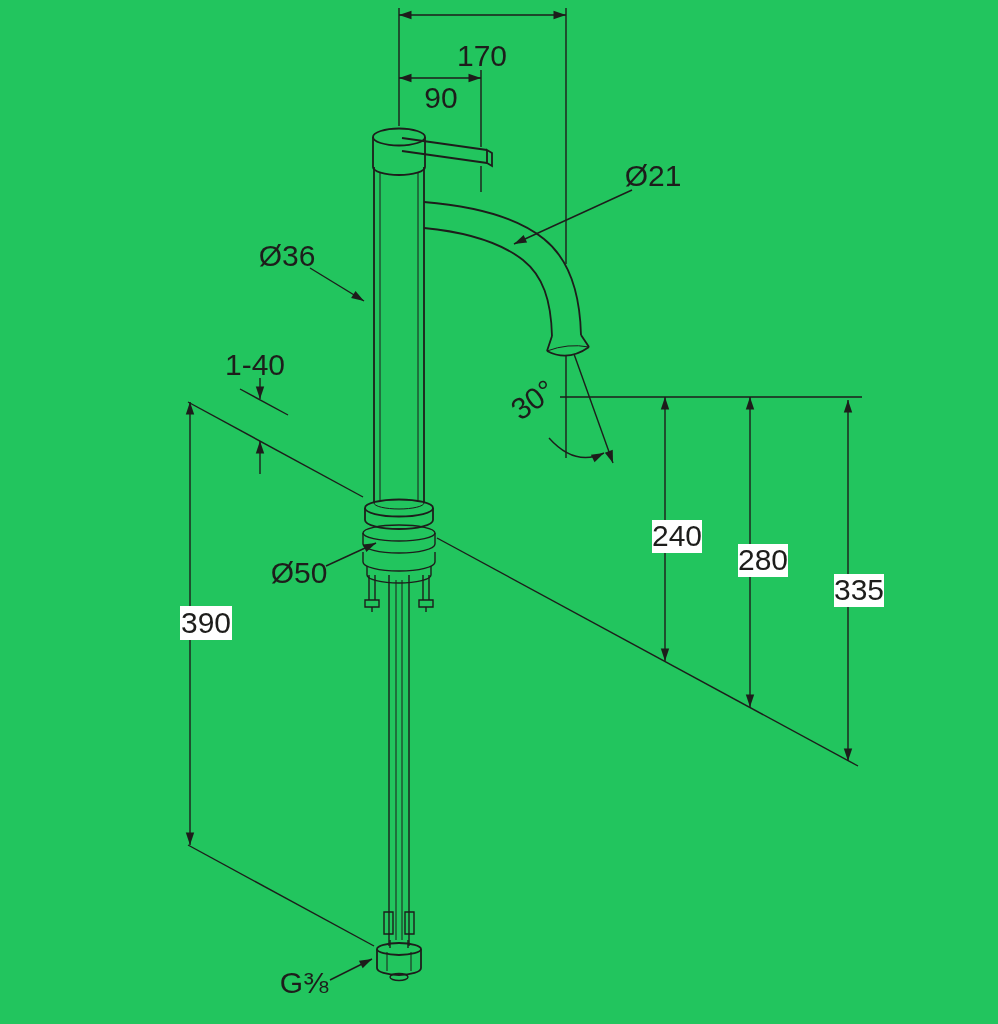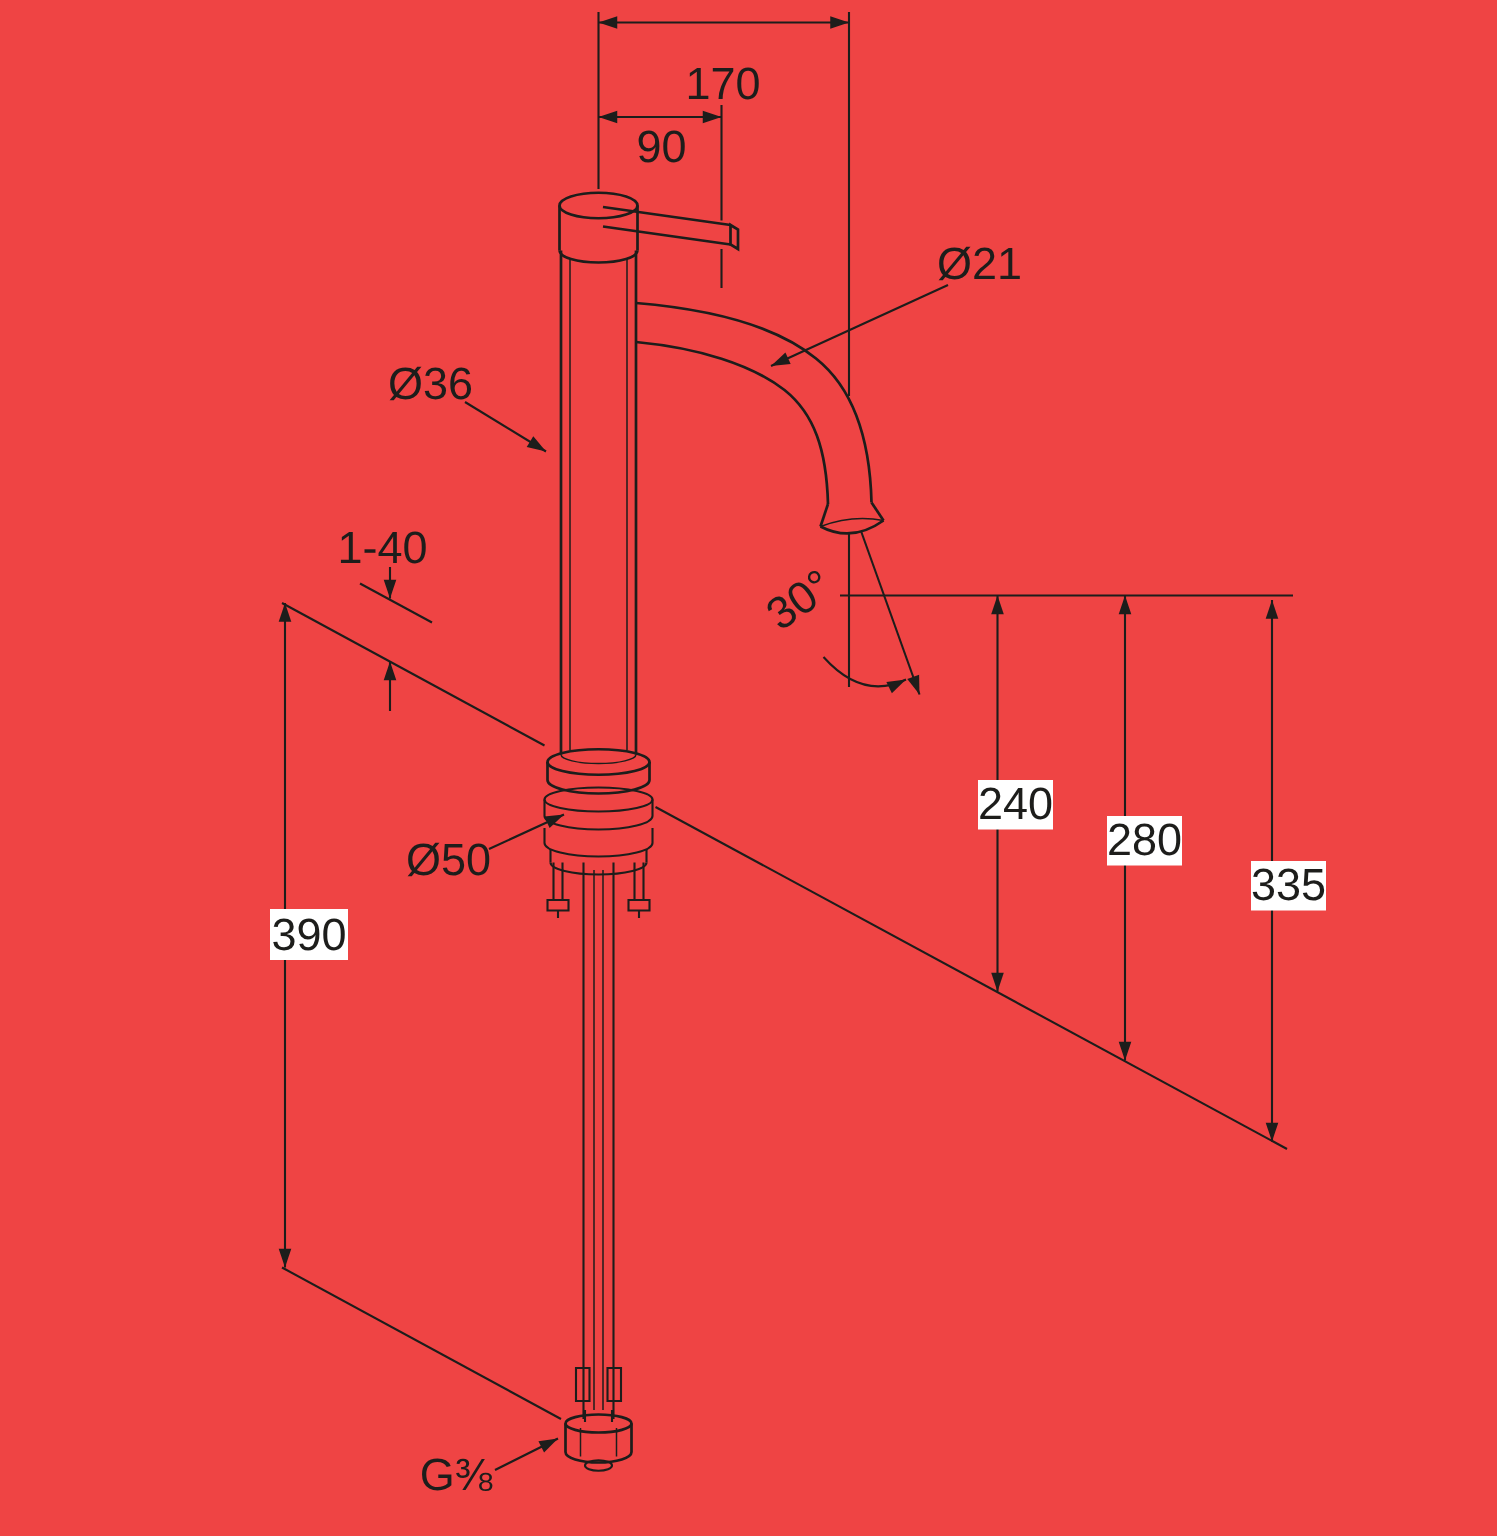--- a/index.html
+++ b/index.html
@@ -1,19 +1,19 @@
 <!DOCTYPE html>
 <html><head>
 <meta charset="utf-8">
 <style>
   html,body{margin:0;padding:0;background:#ffffff;}
   .canvas{
     position:relative;
     width:998px;height:1024px;
-    background:#ef4444;
+    background:#22c55e;
     font-family:"Liberation Sans", sans-serif;
     overflow:hidden;
   }
   svg{display:block;}
   .dim-text{
     font-family:"Liberation Sans", sans-serif;
     font-size:30px;
     fill:#1d1d1b;
   }
   .stroke{stroke:#1d1d1b;fill:none;}

